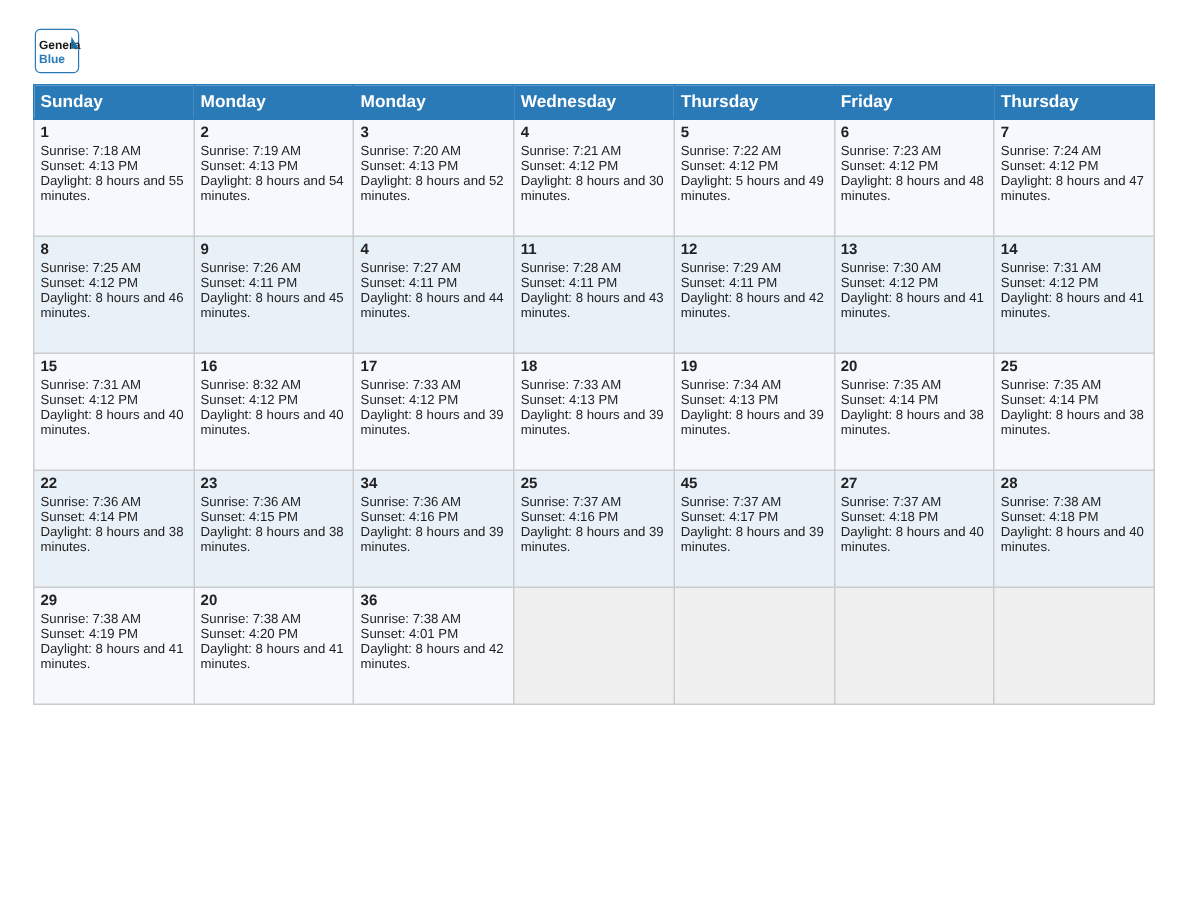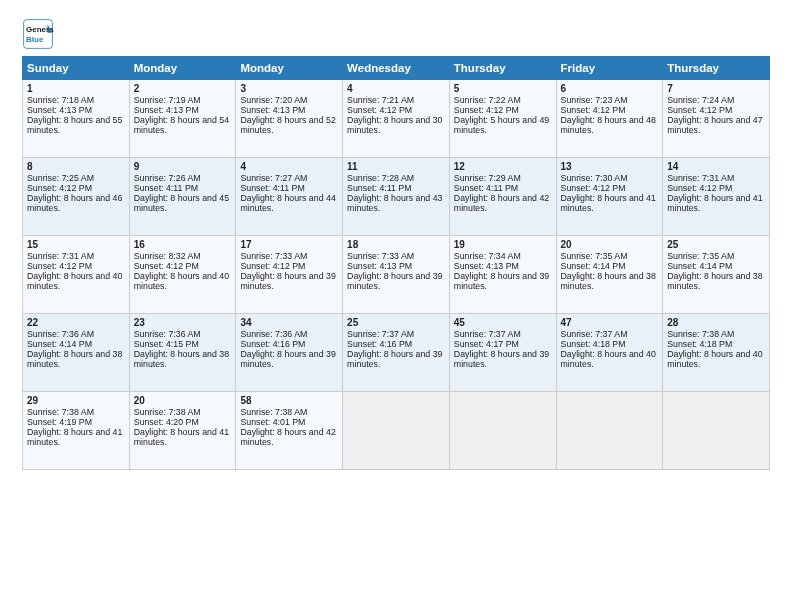--- a/index.html
+++ b/index.html
@@ -153,27 +153,27 @@
           <td><span class="day-num">19</span><span>Sunrise: 7:34 AM</span><br><span>Sunset: 4:13 PM</span><br><span>Daylight: 8 hours and 39 minutes.</span></td>
           <td><span class="day-num">20</span><span>Sunrise: 7:35 AM</span><br><span>Sunset: 4:14 PM</span><br><span>Daylight: 8 hours and 38 minutes.</span></td>
           <td><span class="day-num">25</span><span>Sunrise: 7:35 AM</span><br><span>Sunset: 4:14 PM</span><br><span>Daylight: 8 hours and 38 minutes.</span></td>
         </tr>
         <tr>
           <td><span class="day-num">22</span><span>Sunrise: 7:36 AM</span><br><span>Sunset: 4:14 PM</span><br><span>Daylight: 8 hours and 38 minutes.</span></td>
           <td><span class="day-num">23</span><span>Sunrise: 7:36 AM</span><br><span>Sunset: 4:15 PM</span><br><span>Daylight: 8 hours and 38 minutes.</span></td>
           <td><span class="day-num">34</span><span>Sunrise: 7:36 AM</span><br><span>Sunset: 4:16 PM</span><br><span>Daylight: 8 hours and 39 minutes.</span></td>
           <td><span class="day-num">25</span><span>Sunrise: 7:37 AM</span><br><span>Sunset: 4:16 PM</span><br><span>Daylight: 8 hours and 39 minutes.</span></td>
           <td><span class="day-num">45</span><span>Sunrise: 7:37 AM</span><br><span>Sunset: 4:17 PM</span><br><span>Daylight: 8 hours and 39 minutes.</span></td>
-          <td><span class="day-num">47</span><span>Sunrise: 7:37 AM</span><br><span>Sunset: 4:18 PM</span><br><span>Daylight: 8 hours and 40 minutes.</span></td>
+          <td><span class="day-num">27</span><span>Sunrise: 7:37 AM</span><br><span>Sunset: 4:18 PM</span><br><span>Daylight: 8 hours and 40 minutes.</span></td>
           <td><span class="day-num">28</span><span>Sunrise: 7:38 AM</span><br><span>Sunset: 4:18 PM</span><br><span>Daylight: 8 hours and 40 minutes.</span></td>
         </tr>
         <tr>
           <td><span class="day-num">29</span><span>Sunrise: 7:38 AM</span><br><span>Sunset: 4:19 PM</span><br><span>Daylight: 8 hours and 41 minutes.</span></td>
           <td><span class="day-num">20</span><span>Sunrise: 7:38 AM</span><br><span>Sunset: 4:20 PM</span><br><span>Daylight: 8 hours and 41 minutes.</span></td>
-          <td><span class="day-num">58</span><span>Sunrise: 7:38 AM</span><br><span>Sunset: 4:01 PM</span><br><span>Daylight: 8 hours and 42 minutes.</span></td>
+          <td><span class="day-num">36</span><span>Sunrise: 7:38 AM</span><br><span>Sunset: 4:01 PM</span><br><span>Daylight: 8 hours and 42 minutes.</span></td>
           <td class="empty-cell"></td>
           <td class="empty-cell"></td>
           <td class="empty-cell"></td>
           <td class="empty-cell"></td>
         </tr>
       </tbody>
   </table>
 </div>
 
 </body></html>

